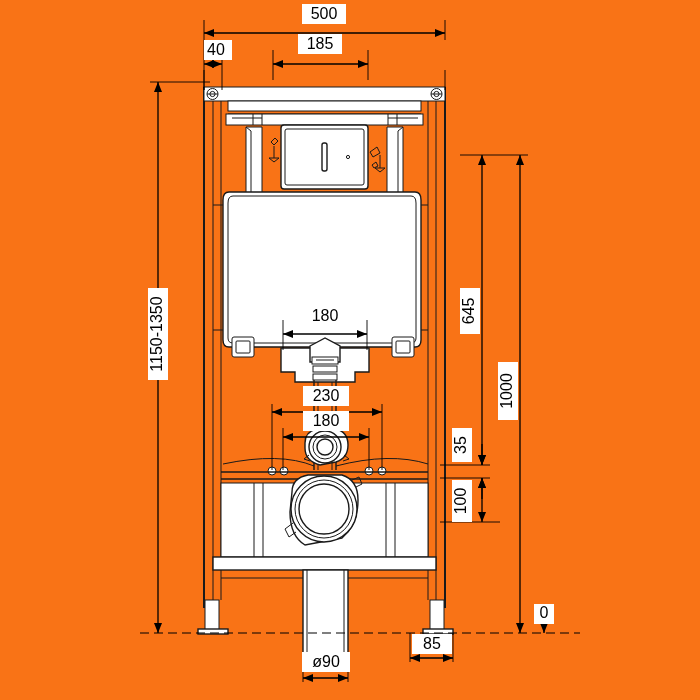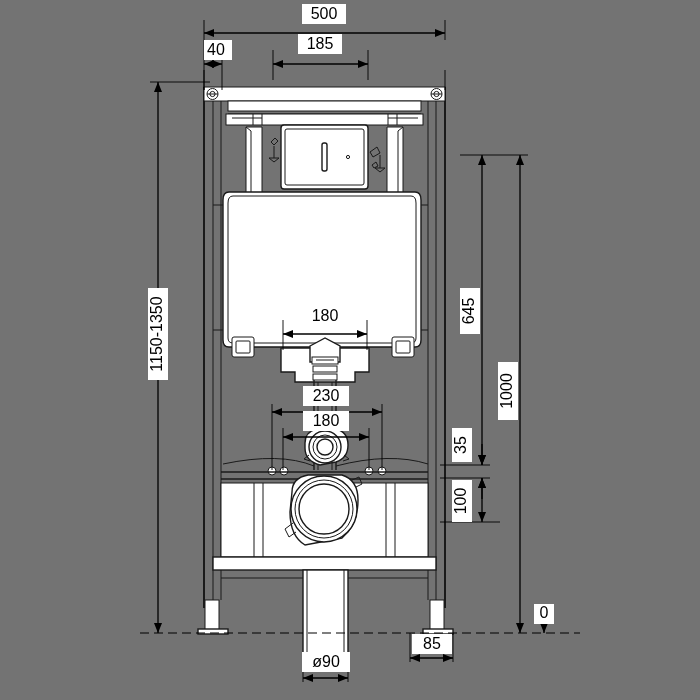--- a/index.html
+++ b/index.html
@@ -8,21 +8,21 @@
   }
   body {
     width: 700px; height: 700px;
     font-family: "Liberation Sans", sans-serif;
     overflow: hidden;
     position: relative;
   }
   #stage {
     position: relative;
     width: 700px; height: 700px;
-    background: #737373;
+    background: #f97316;
   }
   svg.drw {
     position: absolute;
     top: 0; left: 0;
     width: 700px; height: 700px;
   }
   .ln { stroke: #1a1a1a; fill: none; }
   .thin { stroke-width: 1; }
   .med { stroke-width: 1.4; }
   .thick { stroke-width: 2; }

